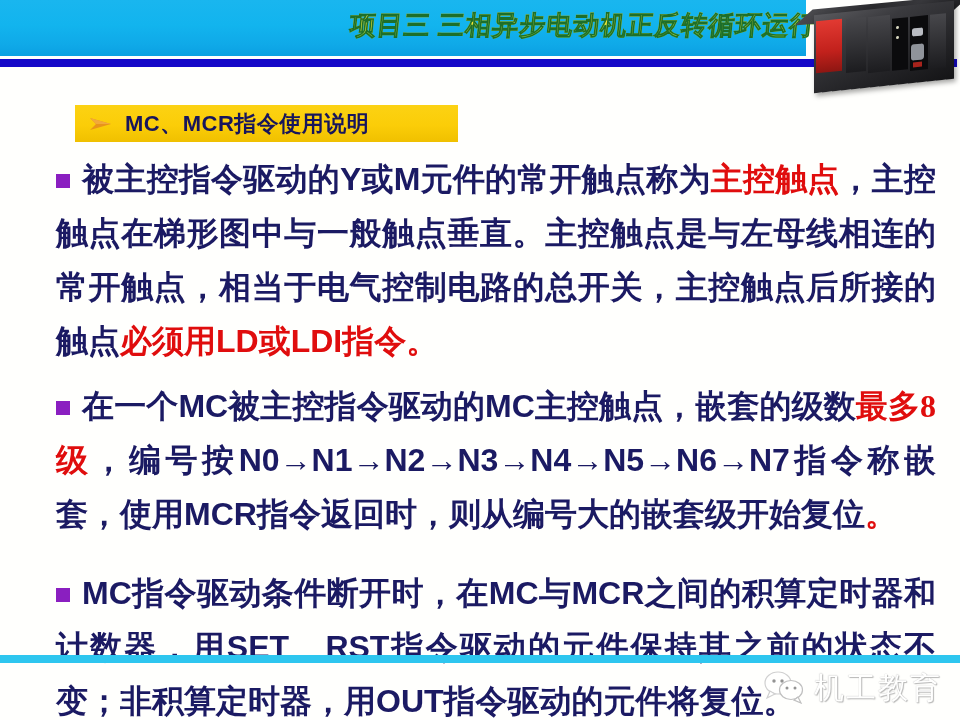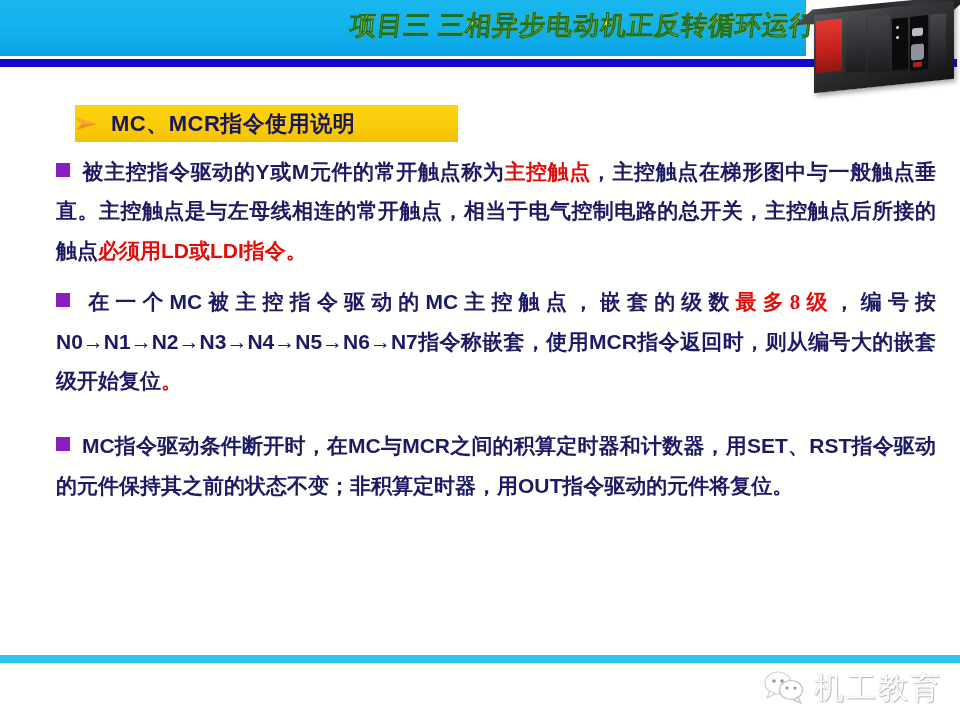--- a/index.html
+++ b/index.html
@@ -120,20 +120,21 @@
   
   #section-box {
     position: absolute;
     left: 75px;
     top: 105px;
     width: 383px;
     height: 37px;
     background: linear-gradient(180deg, #fcd213 0%, #fbcd08 55%, #f0c000 100%);
     display: flex;
     align-items: center;
+    padding-left: 14px;
     box-sizing: border-box;
   }
   #section-arrow {
     width: 24px;
     height: 16px;
     margin-right: 12px;
     flex: 0 0 auto;
     position: relative;
   }
   #section-arrow svg { display: block; }
@@ -150,23 +151,23 @@
   #content {
     position: absolute;
     left: 56px;
     top: 152px;
     width: 880px;
   }
   .para {
     position: relative;
     margin: 0 0 11px 0;
     font-family: "Liberation Serif", "DejaVu Serif", serif;
-    font-size: 21px;
-    font-weight: bold;
-    line-height: 39px;
+    font-size: 32px;
+    font-weight: bold;
+    line-height: 54px;
     color: #1b1a63;
     text-align: justify;
     text-justify: inter-ideograph;
   }
   .para .bullet {
     display: inline-block;
     width: 14px;
     height: 14px;
     background: #8a1fc0;
     margin-right: 12px;

